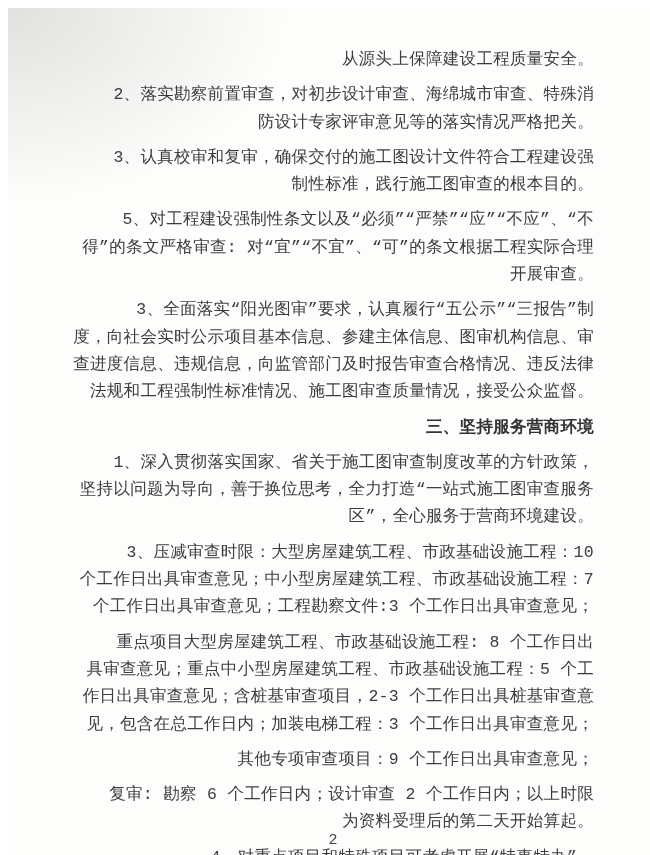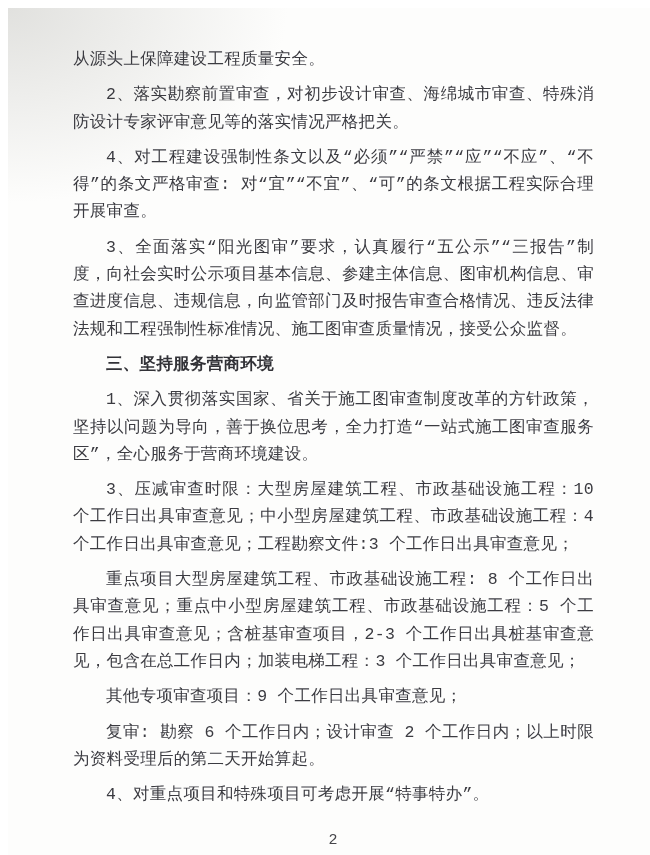--- a/index.html
+++ b/index.html
@@ -29,20 +29,21 @@
     font-size: 16.5px;
     line-height: 27.3px;
     letter-spacing: 0.3px;
     color: #3b3b41;
     text-align: justify;
   }
 
   .doc-content p {
     margin: 0;
     text-indent: 2em;
+    text-align: right;
   }
 
   .doc-content p.flush {
     text-indent: 0;
   }
 
   .section-heading {
     font-size: 16.5px;
     font-weight: 700;
     color: #323237;
@@ -75,31 +76,32 @@
 <body>
 
 <div class="scan-page">
 
   <div class="doc-content">
 
     <p class="flush">从源头上保障建设工程质量安全。</p>
 
     <p>2、落实勘察前置审查，对初步设计审查、海绵城市审查、特殊消防设计专家评审意见等的落实情况严格把关。</p>
 
+    <p>3、认真校审和复审，确保交付的施工图设计文件符合工程建设强制性标准，践行施工图审查的根本目的。</p>
 
-    <p>4、对工程建设强制性条文以及“必须”“严禁”“应”“不应”、“不得”的条文严格审查: 对“宜”“不宜”、“可”的条文根据工程实际合理开展审查。</p>
+    <p>5、对工程建设强制性条文以及“必须”“严禁”“应”“不应”、“不得”的条文严格审查: 对“宜”“不宜”、“可”的条文根据工程实际合理开展审查。</p>
 
     <p>3、全面落实“阳光图审”要求，认真履行“五公示”“三报告”制度，向社会实时公示项目基本信息、参建主体信息、图审机构信息、审查进度信息、违规信息，向监管部门及时报告审查合格情况、违反法律法规和工程强制性标准情况、施工图审查质量情况，接受公众监督。</p>
 
     <p class="section-heading">三、坚持服务营商环境</p>
 
     <p>1、深入贯彻落实国家、省关于施工图审查制度改革的方针政策，坚持以问题为导向，善于换位思考，全力打造“一站式施工图审查服务区”，全心服务于营商环境建设。</p>
 
 
-    <p>3、压减审查时限：大型房屋建筑工程、市政基础设施工程：10 个工作日出具审查意见；中小型房屋建筑工程、市政基础设施工程：4 个工作日出具审查意见；工程勘察文件:3 个工作日出具审查意见；</p>
+    <p>3、压减审查时限：大型房屋建筑工程、市政基础设施工程：10 个工作日出具审查意见；中小型房屋建筑工程、市政基础设施工程：7 个工作日出具审查意见；工程勘察文件:3 个工作日出具审查意见；</p>
 
     <p>重点项目大型房屋建筑工程、市政基础设施工程: 8 个工作日出具审查意见；重点中小型房屋建筑工程、市政基础设施工程：5 个工作日出具审查意见；含桩基审查项目，2-3 个工作日出具桩基审查意见，包含在总工作日内；加装电梯工程：3 个工作日出具审查意见；</p>
 
     <p>其他专项审查项目：9 个工作日出具审查意见；</p>
 
     <p>复审: 勘察 6 个工作日内；设计审查 2 个工作日内；以上时限为资料受理后的第二天开始算起。</p>
 
     <p>4、对重点项目和特殊项目可考虑开展“特事特办”。</p>
 
 

